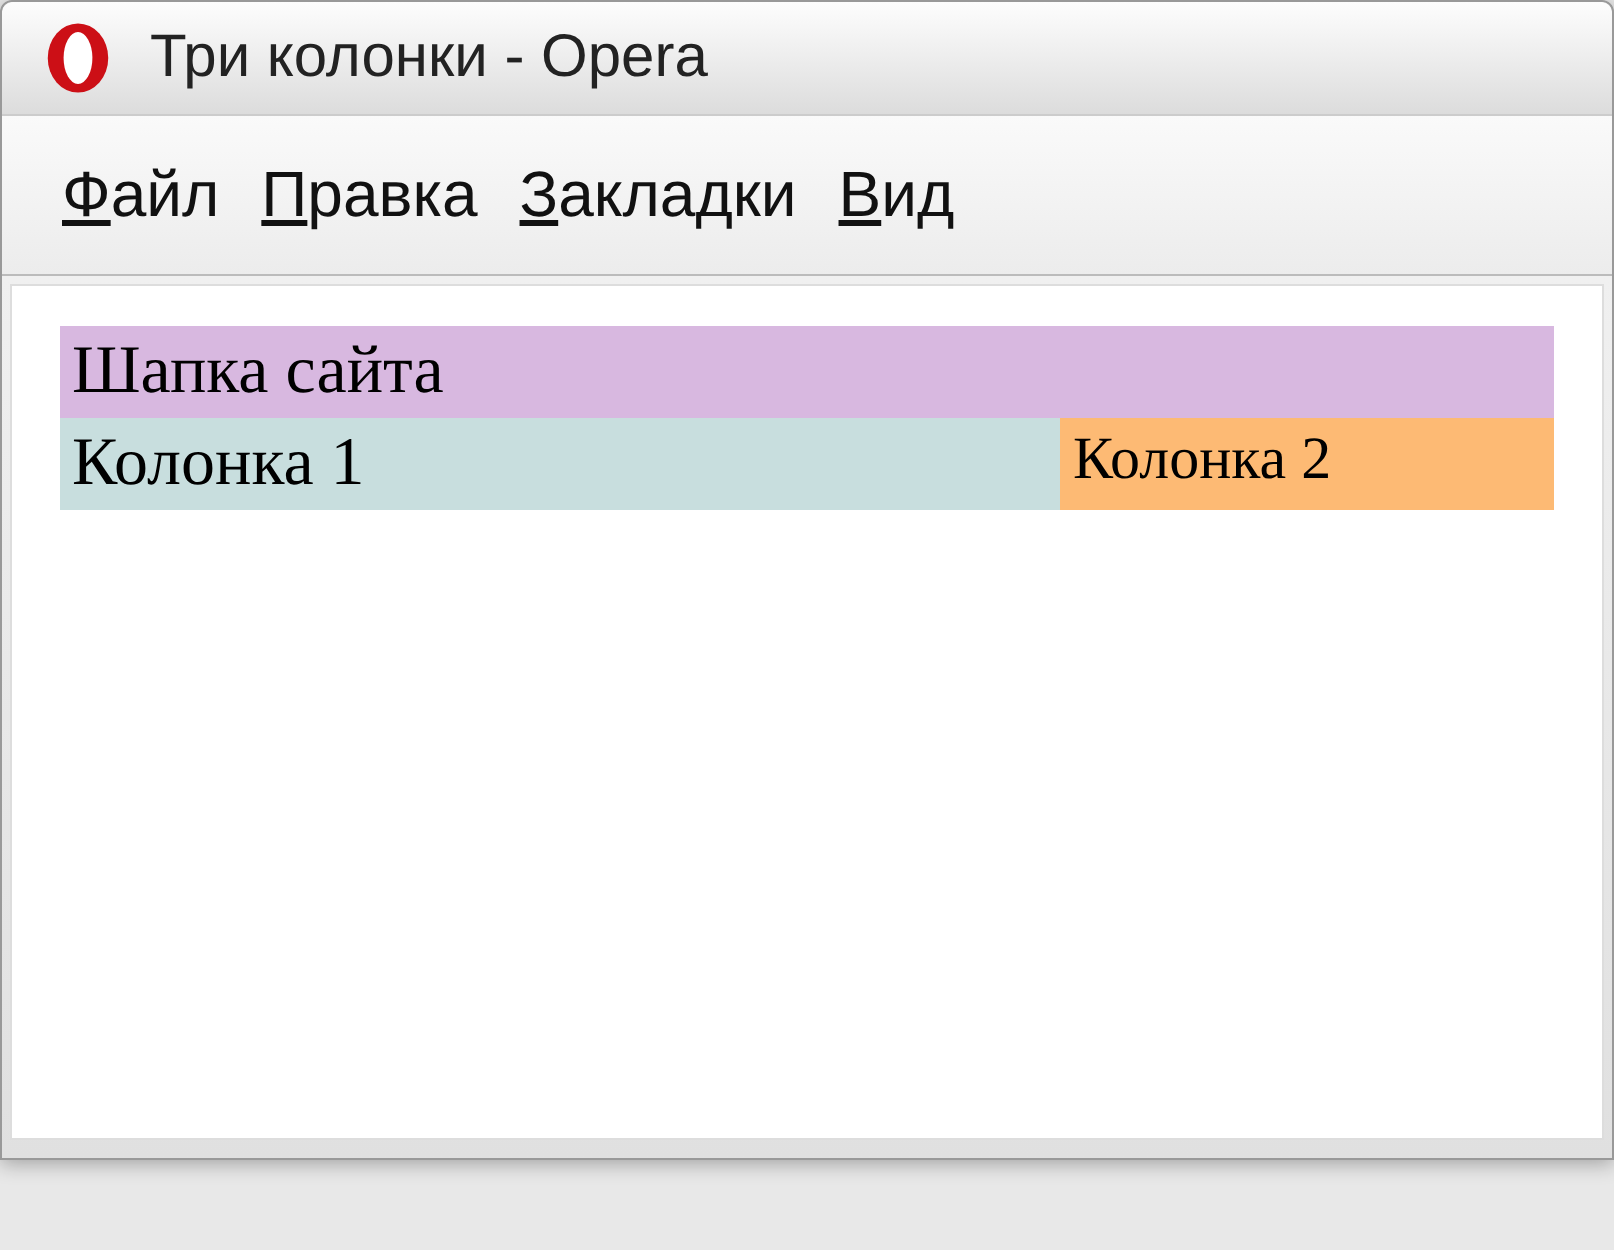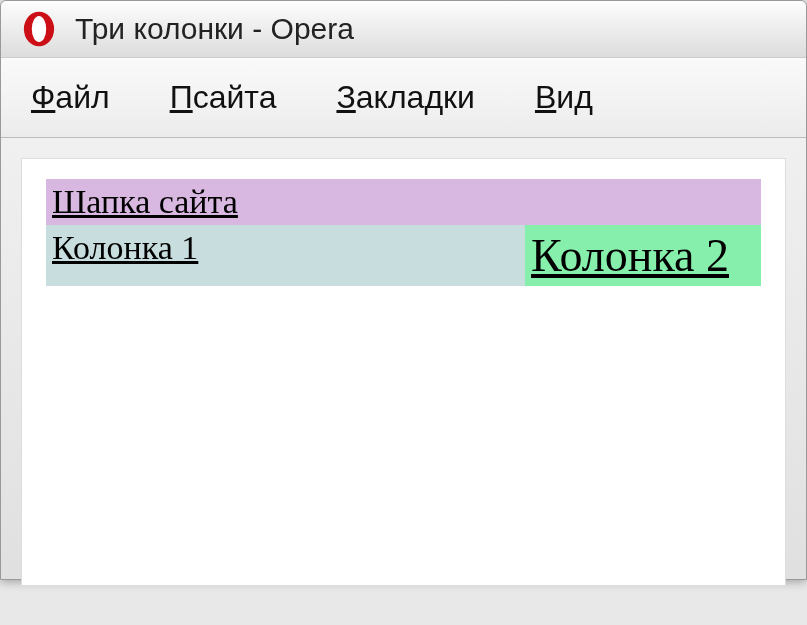--- a/index.html
+++ b/index.html
@@ -42,38 +42,37 @@
       color: #222;
       font-weight: normal;
     }
     .menubar {
       height: 80px;
       display: flex;
       align-items: center;
       padding: 0 30px;
       background: linear-gradient(to bottom, #fafafa 0%, #ececec 100%);
       border-bottom: 1px solid #bbb;
-      gap: 60px;
+      gap: 21px;
     }
     .menu-item {
       font-size: 32px;
       color: #111;
       cursor: pointer;
       user-select: none;
     }
     .menu-item .underline {
       text-decoration: underline;
     }
     .content-area {
       background: #ffffff;
       height: calc(100% - 150px);
       padding: 20px 24px;
-      margin: 20px;
+      margin: 4px;
       border: 1px solid #ddd;
-      text-decoration: underline;
     }
     .page-header {
       background: #d8b8e0;
       font-size: 34px;
       font-family: Georgia, 'Times New Roman', serif;
       padding: 4px 6px;
       color: #000;
       width: 100%;
     }
     .columns-row {
@@ -83,22 +82,22 @@
     }
     .column-1 {
       background: #c8dede;
       font-size: 34px;
       font-family: Georgia, 'Times New Roman', serif;
       padding: 4px 6px;
       color: #000;
       flex: 0 0 67%;
     }
     .column-2 {
-      background: #86efac;
-      font-size: 46px;
+      background: #fdba74;
+      font-size: 30px;
       font-family: Georgia, 'Times New Roman', serif;
       padding: 4px 6px;
       color: #000;
       flex: 1;
       white-space: nowrap;
       overflow: hidden;
     }
   </style>
 </head>
 <body>
@@ -108,21 +107,21 @@
     <svg class="opera-icon" viewBox="0 0 100 100">
       <ellipse cx="50" cy="50" rx="42" ry="48" fill="#cc0f16"></ellipse>
       <ellipse cx="50" cy="50" rx="20" ry="36" fill="#ffffff"></ellipse>
       <ellipse cx="50" cy="50" rx="14" ry="30" fill="#cc0f16" opacity="0"></ellipse>
     </svg>
     <span class="window-title">Три колонки - Opera</span>
   </div>
 
   <div class="menubar">
     <span class="menu-item"><span class="underline">Ф</span><span>айл</span></span>
-    <span class="menu-item"><span class="underline">П</span><span>сайта</span></span>
+    <span class="menu-item"><span class="underline">П</span><span>равка</span></span>
     <span class="menu-item"><span class="underline">З</span><span>акладки</span></span>
     <span class="menu-item"><span class="underline">В</span><span>ид</span></span>
   </div>
 
   <div class="content-area">
     <div class="page-header">Шапка сайта</div>
     <div class="columns-row">
       <div class="column-1">Колонка 1</div>
       <div class="column-2">Колонка 2</div>
     </div>

